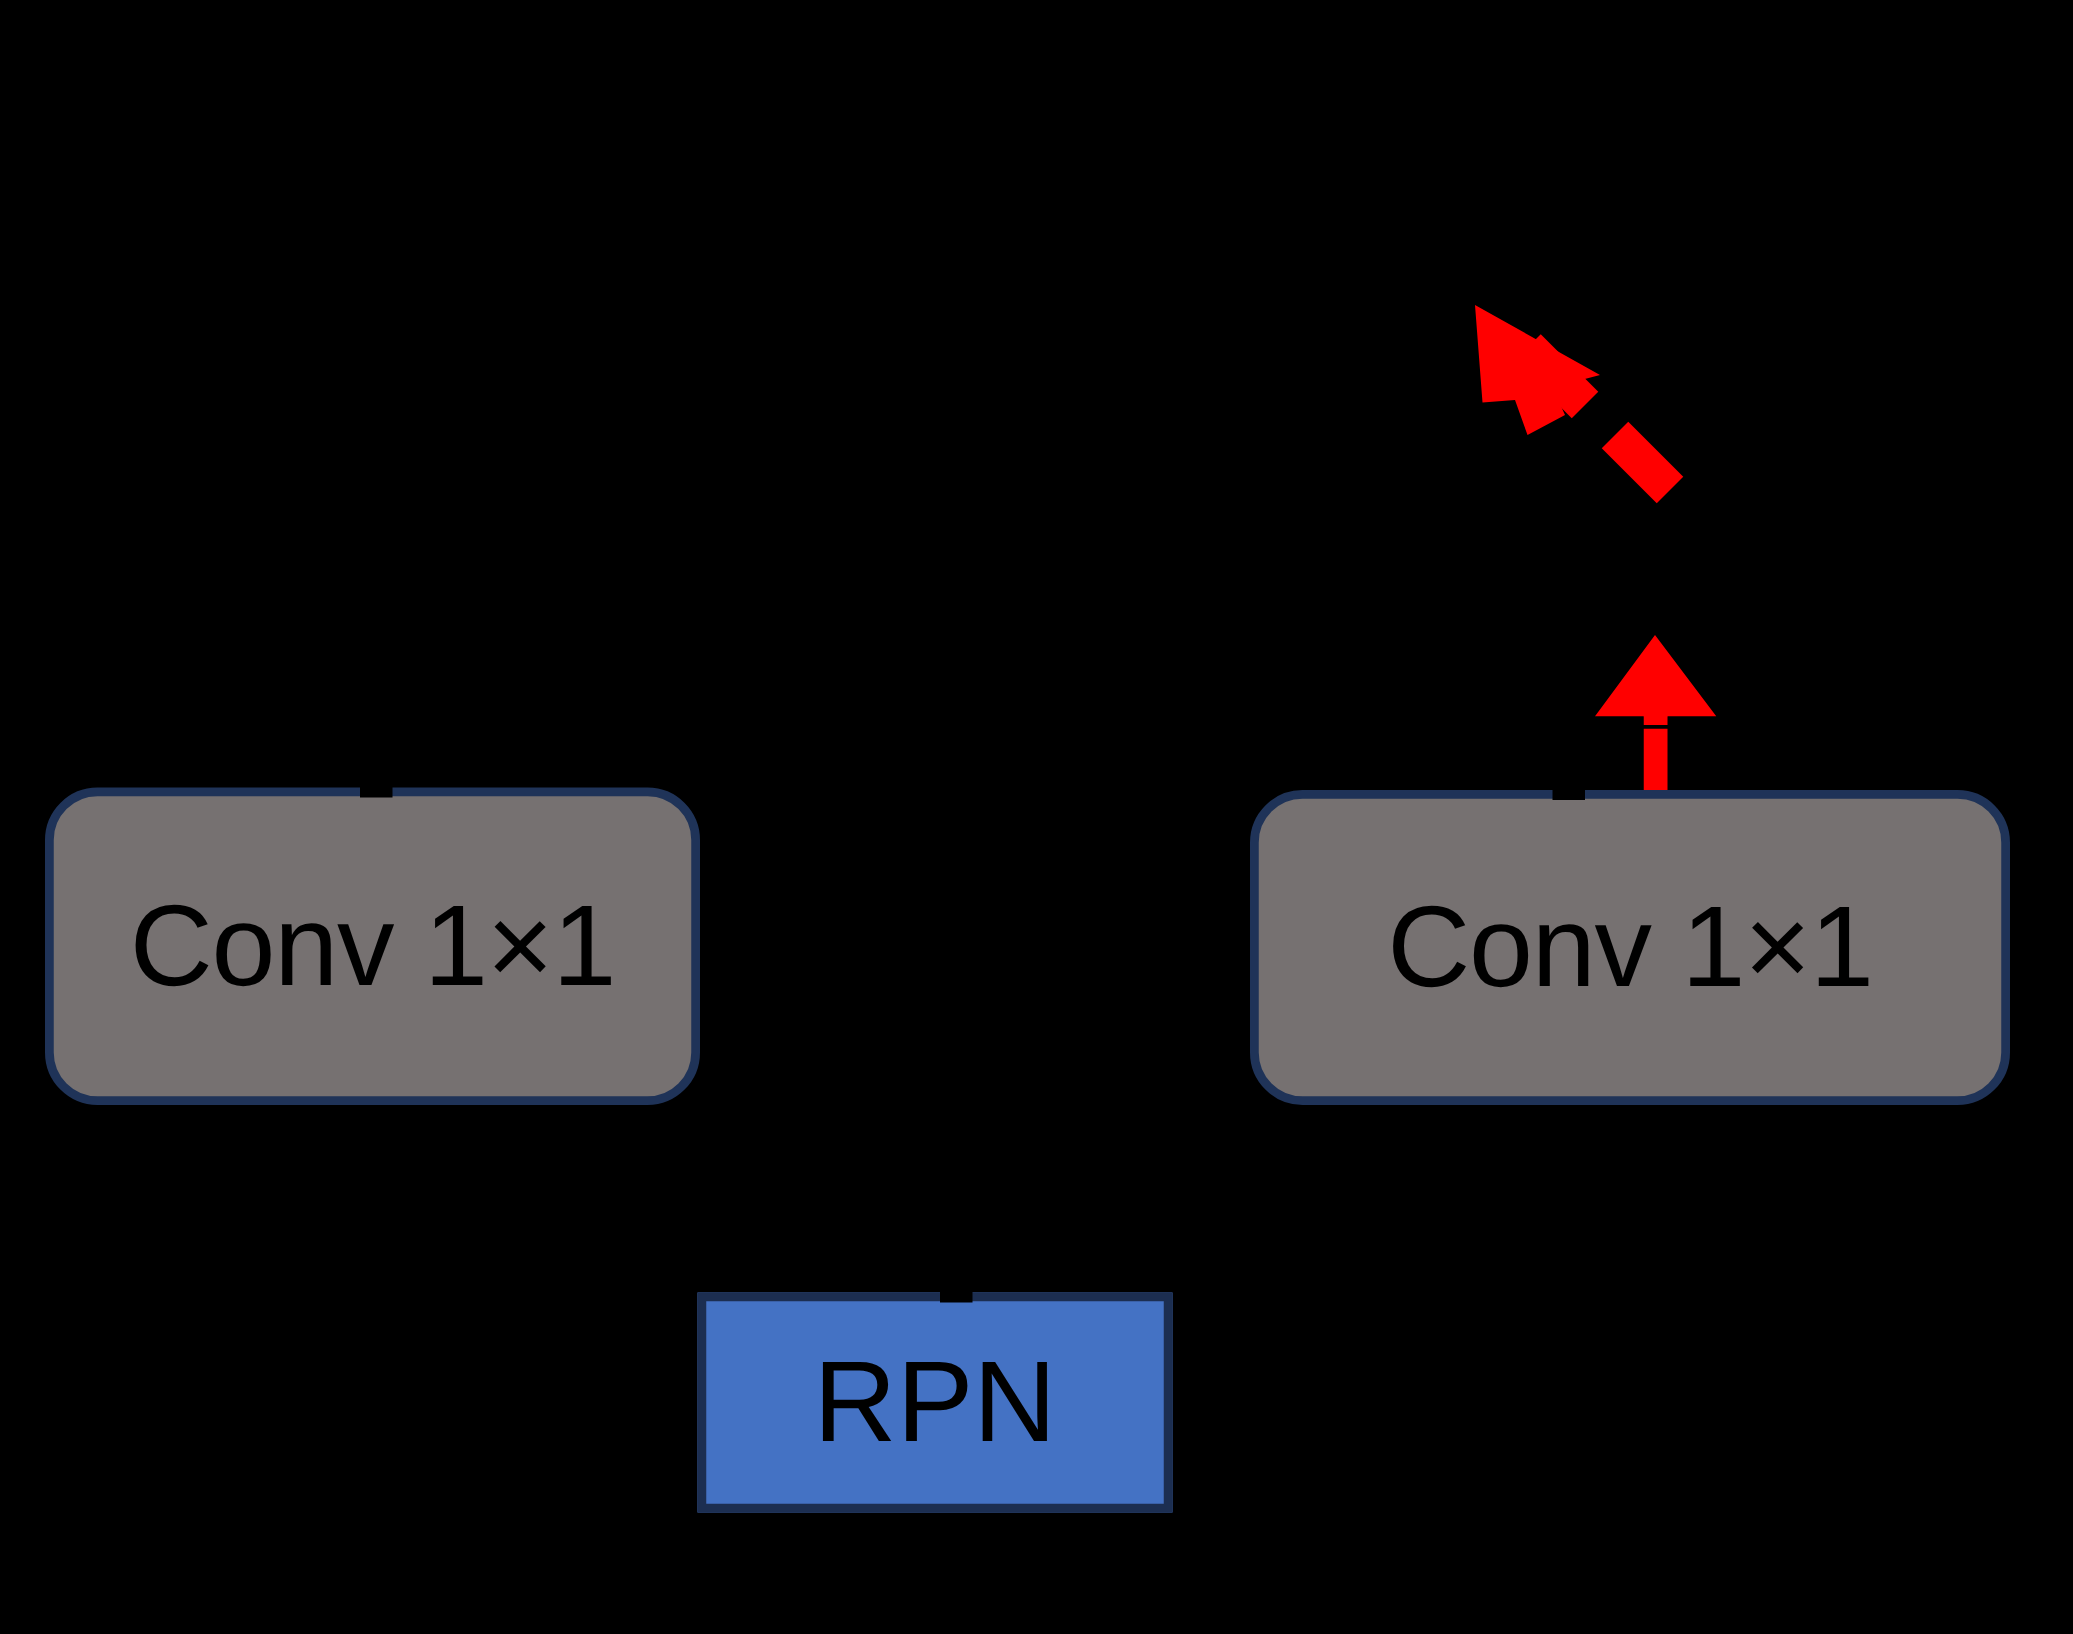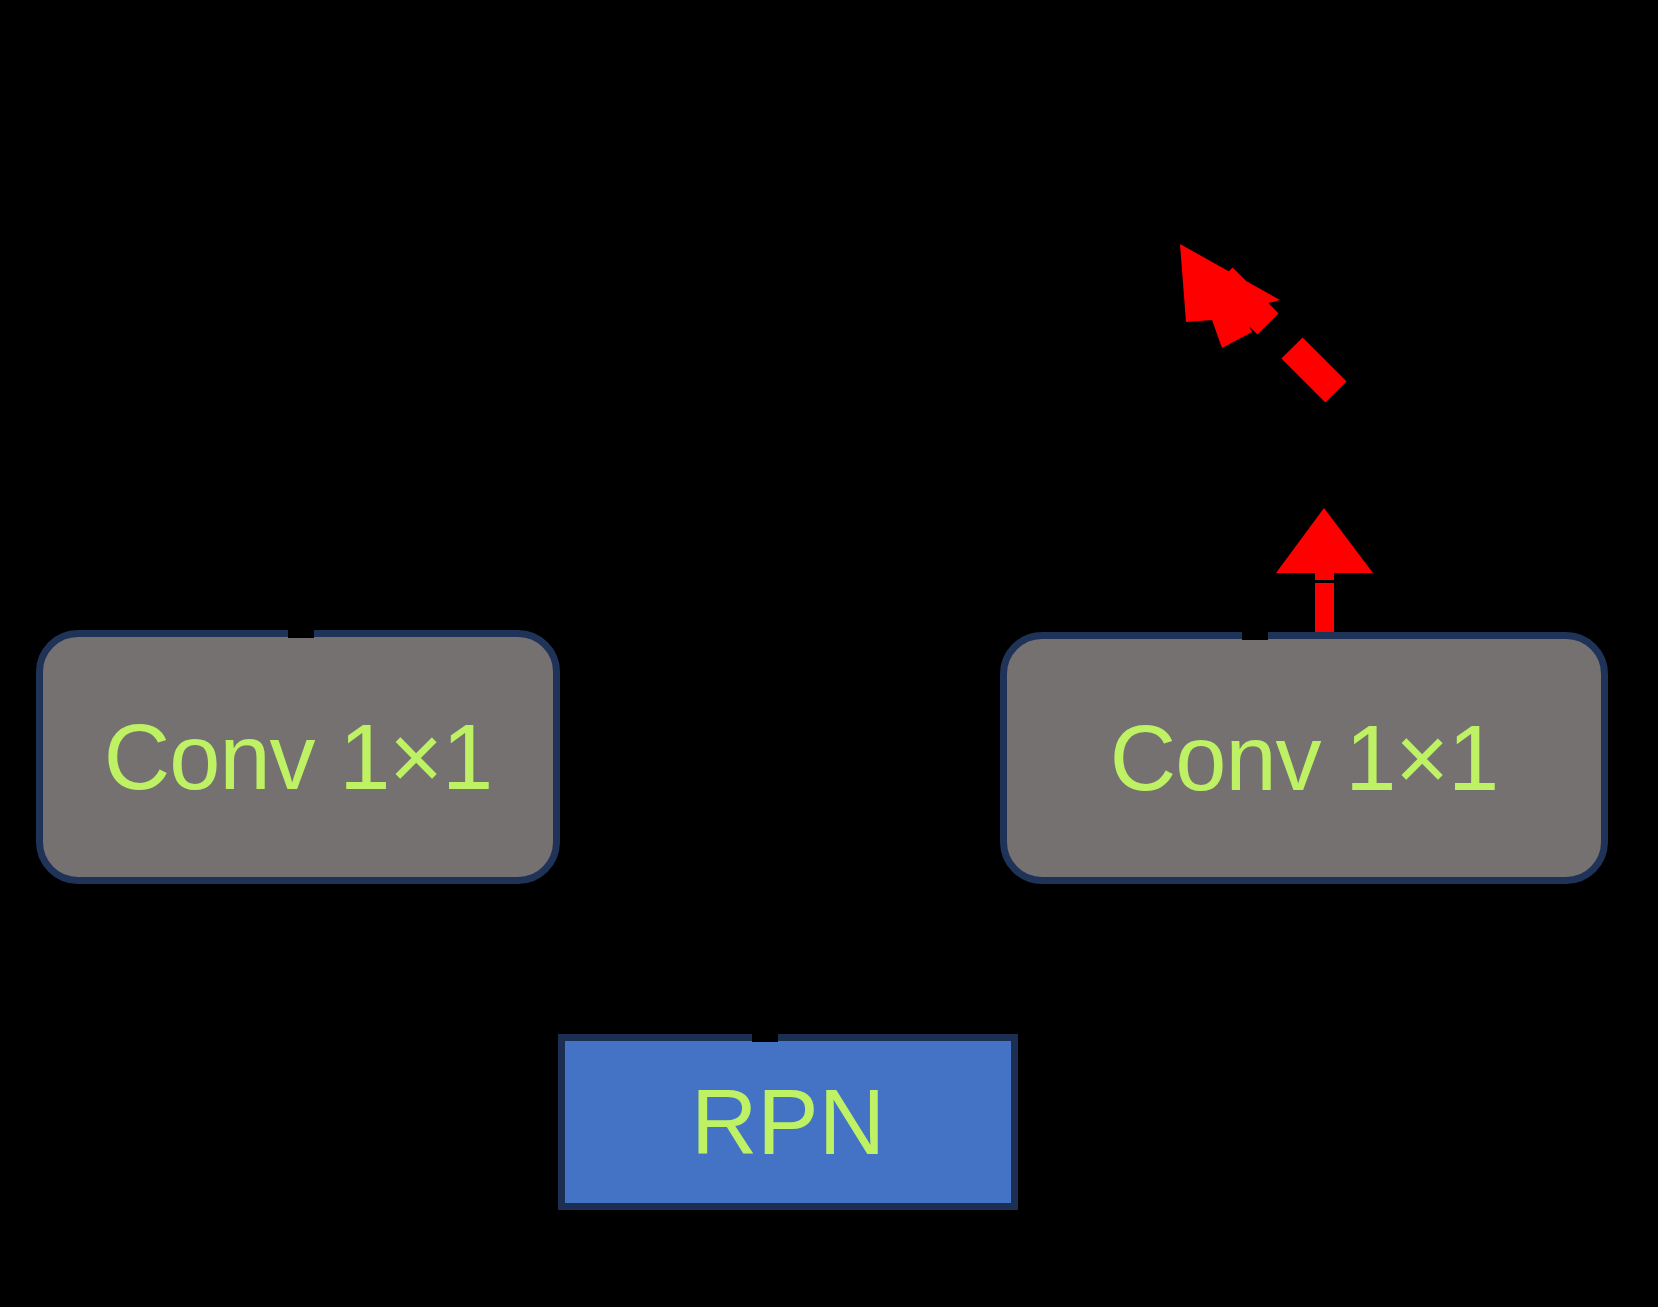--- a/index.html
+++ b/index.html
@@ -17,21 +17,21 @@
     height: 1307px;
     background: #000000;
     overflow: hidden;
   }
   .node {
     position: absolute;
     box-sizing: border-box;
     display: flex;
     align-items: center;
     justify-content: center;
-    color: #bef264;
+    color: #000000;
     line-height: 1;
     white-space: nowrap;
     user-select: none;
   }
   .node-conv {
     background: #767171;
     border: 7px solid #1f3358;
     border-radius: 42px;
     font-size: 92px;
     font-weight: 400;
@@ -40,21 +40,21 @@
   .node-rpn {
     background: #4472c4;
     border: 7px solid #1c2e51;
     border-radius: 0;
     font-size: 92px;
     font-weight: 400;
     letter-spacing: 0px;
   }
   #conv-left  { left: 36px;   top: 630px;  width: 524px; height: 254px; }
   #conv-right { left: 1000px; top: 632px;  width: 608px; height: 252px; }
-  #rpn-box    { left: 558px;  top: 1034px; width: 460px; height: 176px; }
+  #rpn-box    { left: 558px;  top: 1034px; width: 380px; height: 176px; }
 
   
   .notch {
     position: absolute;
     background: #000000;
   }
   #notch-left  { left: 288px;  top: 624px;  width: 26px; height: 14px; }
   #notch-rpn   { left: 752px;  top: 1028px; width: 26px; height: 14px; }
   #notch-right { left: 1242px; top: 626px;  width: 26px; height: 14px; }
 

